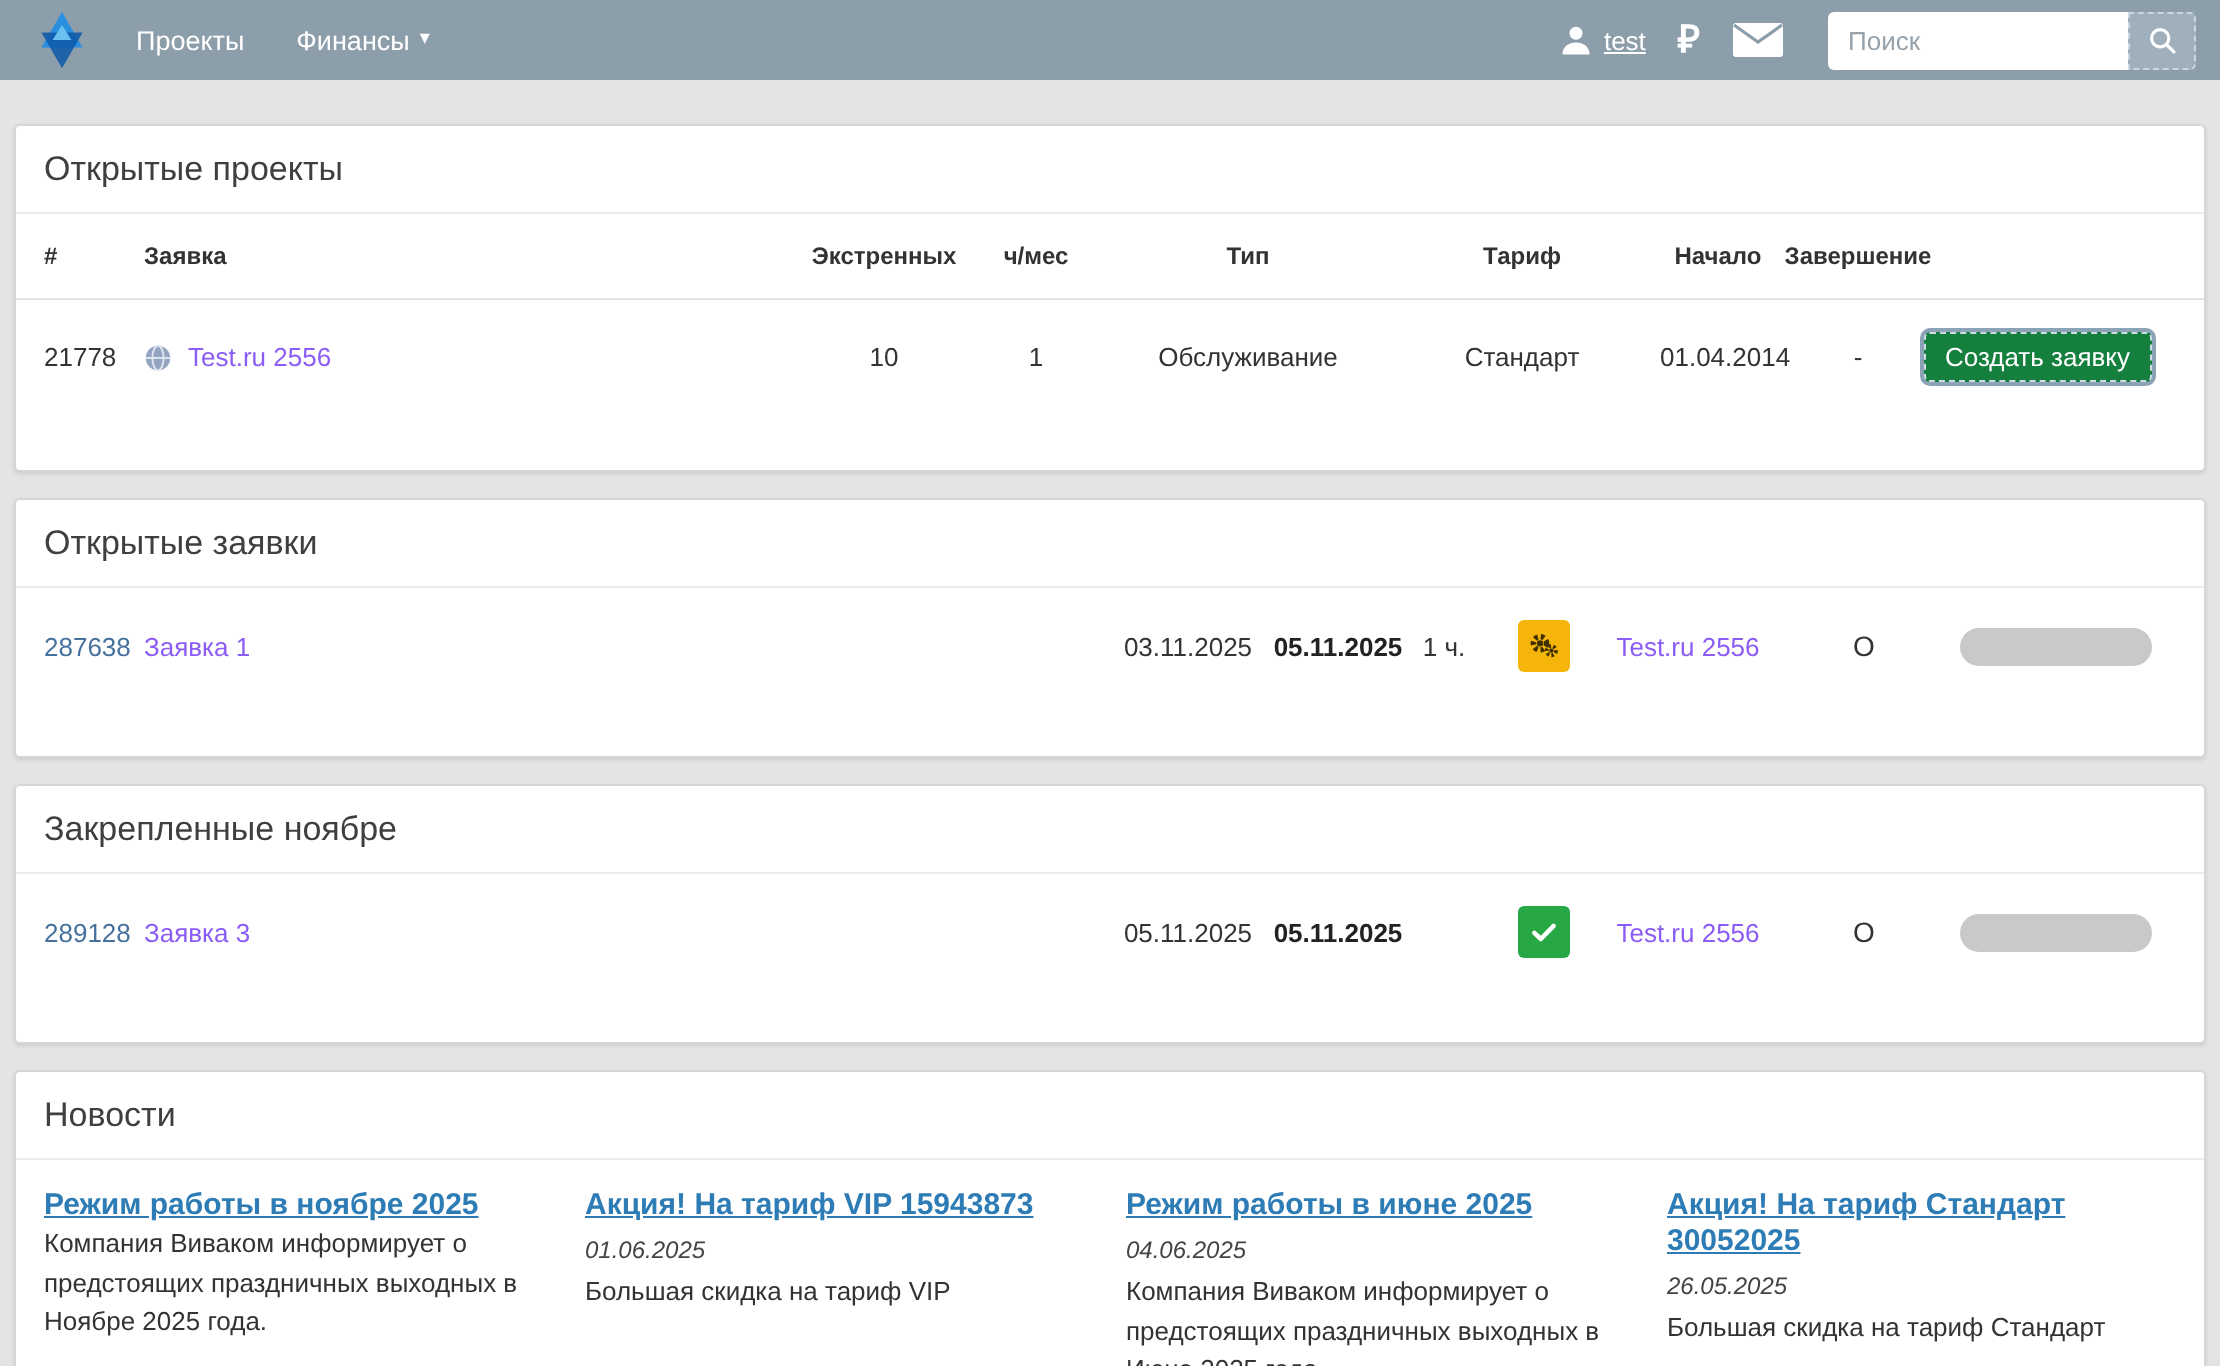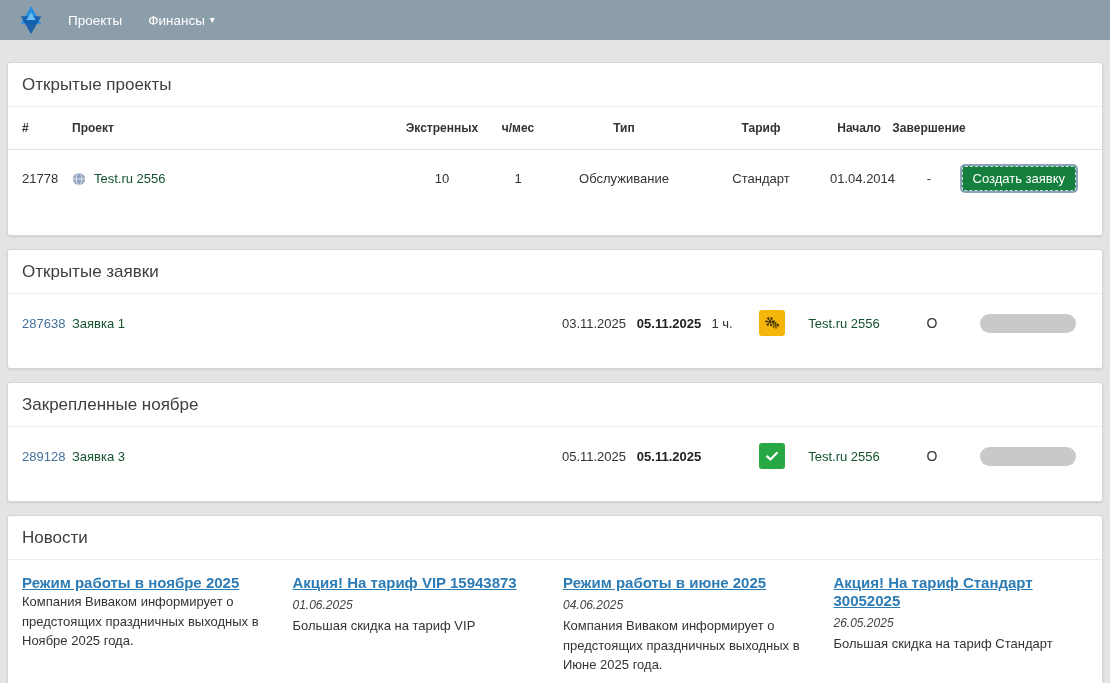--- a/index.html
+++ b/index.html
@@ -60,33 +60,33 @@
     grid-template-columns: 50px 1fr 76px 76px 136px 138px 58px 82px 108px;
     align-items: center;
     padding: 0 24px 0 14px;
   }
   .pgrid.head { border-bottom: 1px solid #e3e3e3; }
   .pgrid.head > span { font-size: 12px; font-weight: 700; color: #333; padding: 14px 0; text-align: center; }
   .pgrid.body { padding-top: 16px; padding-bottom: 44px; }
   .pgrid.body > * { font-size: 13px; text-align: center; }
   .t-left { text-align: left !important; }
   .cell-project { display: flex; align-items: center; gap: 8px; }
-  a.bluelink { color: #14532d; text-decoration: none; font-size: 13px; }
+  a.bluelink { color: #8b5cf6; text-decoration: none; font-size: 13px; }
   .dashed-btn {
     font-family: Liberation Sans, sans-serif; font-size: 12.5px; color: #fff;
     background: #15803d; border: 1px dashed #cfdce4; border-radius: 3px;
     box-shadow: 0 0 0 2px #8ba3b7; padding: 4px 10px;
     cursor: pointer; justify-self: end; margin-right: 2px; white-space: nowrap;
   }
   
   .rgrid {
     display: grid;
     grid-template-columns: 50px 1fr 84px 66px 40px 60px 84px 92px 100px;
     align-items: center;
-    padding: 16px 24px 32px 14px;
+    padding: 16px 24px 42px 14px;
   }
   .rgrid > * { font-size: 13px; text-align: center; }
   .req-id { color: #46719c; text-decoration: none; text-align: left !important; }
   .req-name { text-align: left !important; }
   .date-bold { font-weight: 700; color: #222; }
   .status-icon {
     width: 26px; height: 26px; border-radius: 3px;
     display: flex; align-items: center; justify-content: center;
     margin: 0 auto;
   }
@@ -116,27 +116,50 @@
   </svg>
   <nav class="topnav">
     <a href="#">
         <span>Проекты</span>
       </a>
     <a href="#">
         <span>Финансы</span>
         <span class="caret">▾</span>
       </a>
   </nav>
+  <div class="top-right">
+    <a href="#" class="userlink">
+      <svg width="18" height="18" viewBox="0 0 20 20">
+        <circle cx="10" cy="6.2" r="3.6" fill="#fff"></circle>
+        <path d="M2.5 18 c0-4.4 3.4-6.6 7.5-6.6 s7.5 2.2 7.5 6.6 z" fill="#fff"></path>
+      </svg>
+      <span class="uname">test</span>
+    </a>
+    <span class="ruble">₽</span>
+    <svg class="mailicon" width="26" height="18" viewBox="0 0 26 18">
+      <rect x="0.5" y="0.5" width="25" height="17" rx="1.5" fill="#fff"></rect>
+      <path d="M1 1.5 L13 10 L25 1.5" fill="none" stroke="#8d9eab" stroke-width="1.6"></path>
+    </svg>
+    <div class="searchbox">
+      <input type="text" placeholder="Поиск" style="">
+      <div class="searchbtn">
+        <svg width="15" height="15" viewBox="0 0 16 16">
+          <circle cx="6.5" cy="6.5" r="4.6" fill="none" stroke="#ffffff" stroke-width="1.7"></circle>
+          <line x1="10" y1="10" x2="14.3" y2="14.3" stroke="#ffffff" stroke-width="1.7"></line>
+        </svg>
+      </div>
+    </div>
+  </div>
 </header>
 
 <section class="card">
   <h2>Открытые проекты</h2>
   <div class="pgrid head">
     <span class="t-left">#</span>
-    <span class="t-left">Проект</span>
+    <span class="t-left">Заявка</span>
     <span>Экстренных</span>
     <span>ч/мес</span>
     <span>Тип</span>
     <span>Тариф</span>
     <span>Начало</span>
     <span>Завершение</span>
     <span></span>
   </div>
   <div class="pgrid body">
     <span class="t-left">21778</span>

